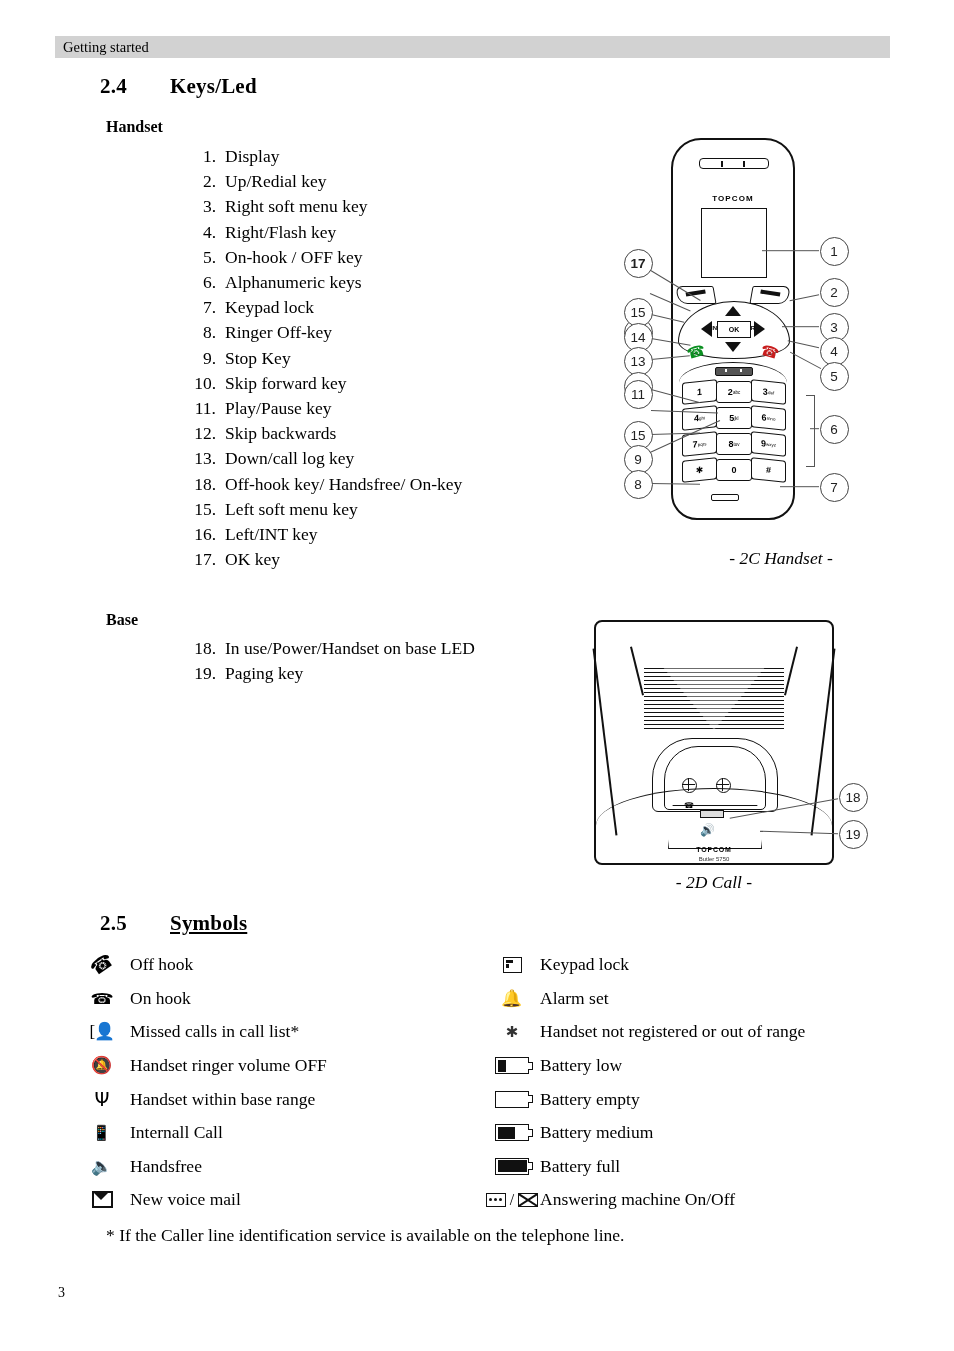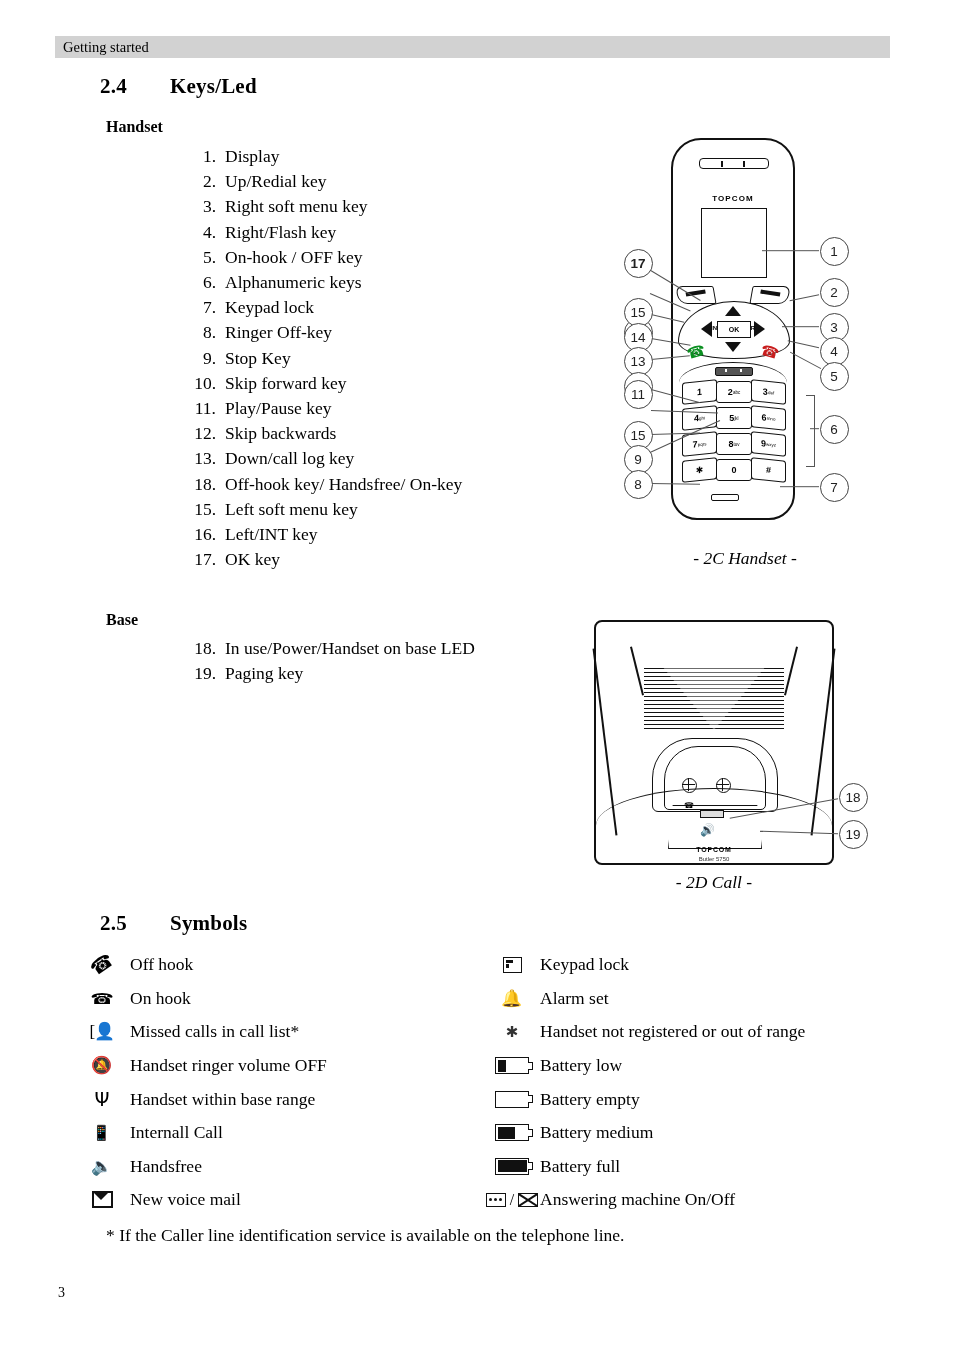--- a/index.html
+++ b/index.html
@@ -249,21 +249,21 @@
         </div>
         <div class="kr" style="top: 78px;">
           <div class="kbtn a">✱</div>
           <div class="kbtn b">0</div>
           <div class="kbtn c">#</div>
         </div>
       </div>
     <div class="hs-mic"></div>
   </div>
 
-  <div class="cap" style="left:620px;top:548px;width:250px;">- 2C Handset -</div>
+  <div class="cap" style="left:656px;top:548px;width:250px;">- 2C Handset -</div>
 
   <div class="sub" style="left:106px;top:611px;">Base</div>
   <div class="olist" id="base-list" style="left:186px;top:636px;">
       <span class="row"><span class="n">18.</span><span>In use/Power/Handset on base LED</span></span>
       <span class="row"><span class="n">19.</span><span>Paging key</span></span>
     </div>
 
   <div id="base-callouts">
       <div class="cal" style="left: 838.5px; top: 782.5px;">18</div>
       <div class="lead" style="left: 838.222px; top: 798.485px; width: 109.968px; transform: rotate(169.778deg);"></div>
@@ -287,21 +287,21 @@
     <div class="bs-panel"></div>
     <div class="bs-ledicon">☎</div>
     <div class="bs-led"></div>
     <div class="bs-page">🔊</div>
     <div class="bs-brand">TOPCOM</div>
     <div class="bs-model">Butler 5750</div>
   </div>
 
   <div class="cap" style="left:594px;top:872px;width:240px;">- 2D Call -</div>
 
-  <div class="sec" style="left:100px;top:911px;">
+  <div class="sec" style="left:100px;top:911px;text-decoration:underline;">
     <span class="num">2.5</span><span>Symbols</span>
   </div>
 
   <div class="symcol" id="symbols-left" style="left:74px;top:948px;">
       <div class="symrow">
         <div class="symicon">
           <span style="display: flex; align-items: center; justify-content: center;">
             <span style="font-size:19px;display:inline-block;transform:rotate(-35deg);">☎</span>
           </span>
         </div>

